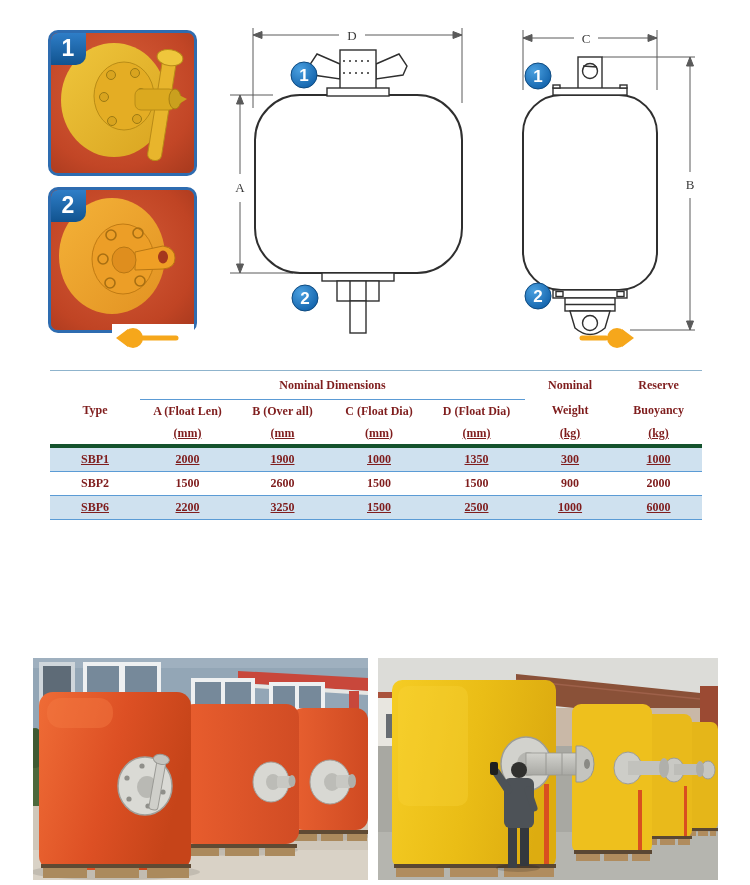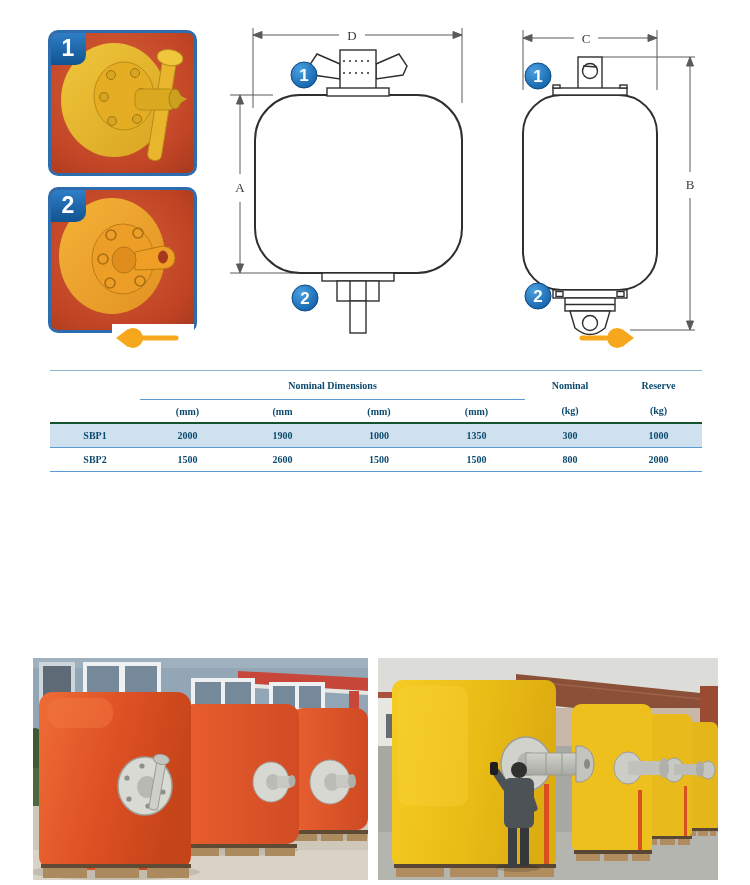--- a/index.html
+++ b/index.html
@@ -19,28 +19,28 @@
                display:flex;align-items:center;justify-content:center;}
   
   .drawing{position:absolute;}
   #front-view{left:213px;top:8px;}
   #side-view{left:478px;top:8px;}
   .dim-text{font:13px "Liberation Serif", serif;fill:#3a3a3a;}
   .callout-text{font:bold 17px "Liberation Sans", sans-serif;fill:#fff;}
   
   .spec-wrap{position:absolute;left:50px;top:370px;width:652px;}
   table.spec{border-collapse:collapse;width:652px;table-layout:fixed;
-             font-family:"Liberation Serif", serif;font-size:10px;color:#0c4a6e;}
+             font-family:"Liberation Serif", serif;font-size:12px;color:#7f1d1d;}
   table.spec th, table.spec td{text-align:center;vertical-align:middle;padding:0;font-weight:600;}
   tr.h1 th{border-top:1.5px solid #8fb4cd;height:28px;}
   tr.h1 th.group{border-bottom:1.5px solid #5b9bd5;}
   tr.h2 th{height:22px;}
-  tr.h3 th{height:22px;border-bottom:2px solid #14532d;}
+  tr.h3 th{height:22px;border-bottom:4px solid #14532d;text-decoration:underline;}
   tbody td{height:23px;border-bottom:1.5px solid #5b9bd5;}
-  tbody tr.stripe{background:#cfe1ef;}
+  tbody tr.stripe{background:#cfe1ef;text-decoration:underline;}
   
   .yard{position:absolute;top:658px;height:222px;overflow:hidden;}
   #yard-orange{left:33px;width:335px;}
   #yard-yellow{left:378px;width:340px;}
 </style>
 </head>
 <body>
 
 <div class="page">
 
@@ -234,20 +234,29 @@
           <col style="width:90px">
           <col style="width:87px">
       </colgroup>
       <thead>
         <tr class="h1">
           <th></th>
           <th class="group" colspan="4">Nominal Dimensions</th>
           <th>Nominal</th>
           <th>Reserve</th>
         </tr>
+        <tr class="h2">
+          <th>Type</th>
+          <th>A (Float Len)</th>
+          <th>B (Over all)</th>
+          <th>C (Float Dia)</th>
+          <th>D (Float Dia)</th>
+          <th>Weight</th>
+          <th>Buoyancy</th>
+        </tr>
         <tr class="h3">
           <th></th>
           <th>(mm)</th>
           <th>(mm</th>
           <th>(mm)</th>
           <th>(mm)</th>
           <th>(kg)</th>
           <th>(kg)</th>
         </tr>
       </thead>
@@ -260,22 +269,31 @@
           <td>1350</td>
           <td>300</td>
           <td>1000</td>
         </tr>
         <tr>
           <td>SBP2</td>
           <td>1500</td>
           <td>2600</td>
           <td>1500</td>
           <td>1500</td>
-          <td>800</td>
+          <td>900</td>
           <td>2000</td>
+        </tr>
+        <tr class="stripe">
+          <td>SBP6</td>
+          <td>2200</td>
+          <td>3250</td>
+          <td>1500</td>
+          <td>2500</td>
+          <td>1000</td>
+          <td>6000</td>
         </tr>
       </tbody>
     </table>
   </div>
 
   <div class="yard" id="yard-orange">
     <svg width="335" height="222" viewBox="0 0 335 222">
       <defs>
         <linearGradient id="ob1" x1="0" y1="0" x2="1" y2="0.3">
           <stop offset="0%" stop-color="#ef6c36"></stop>

